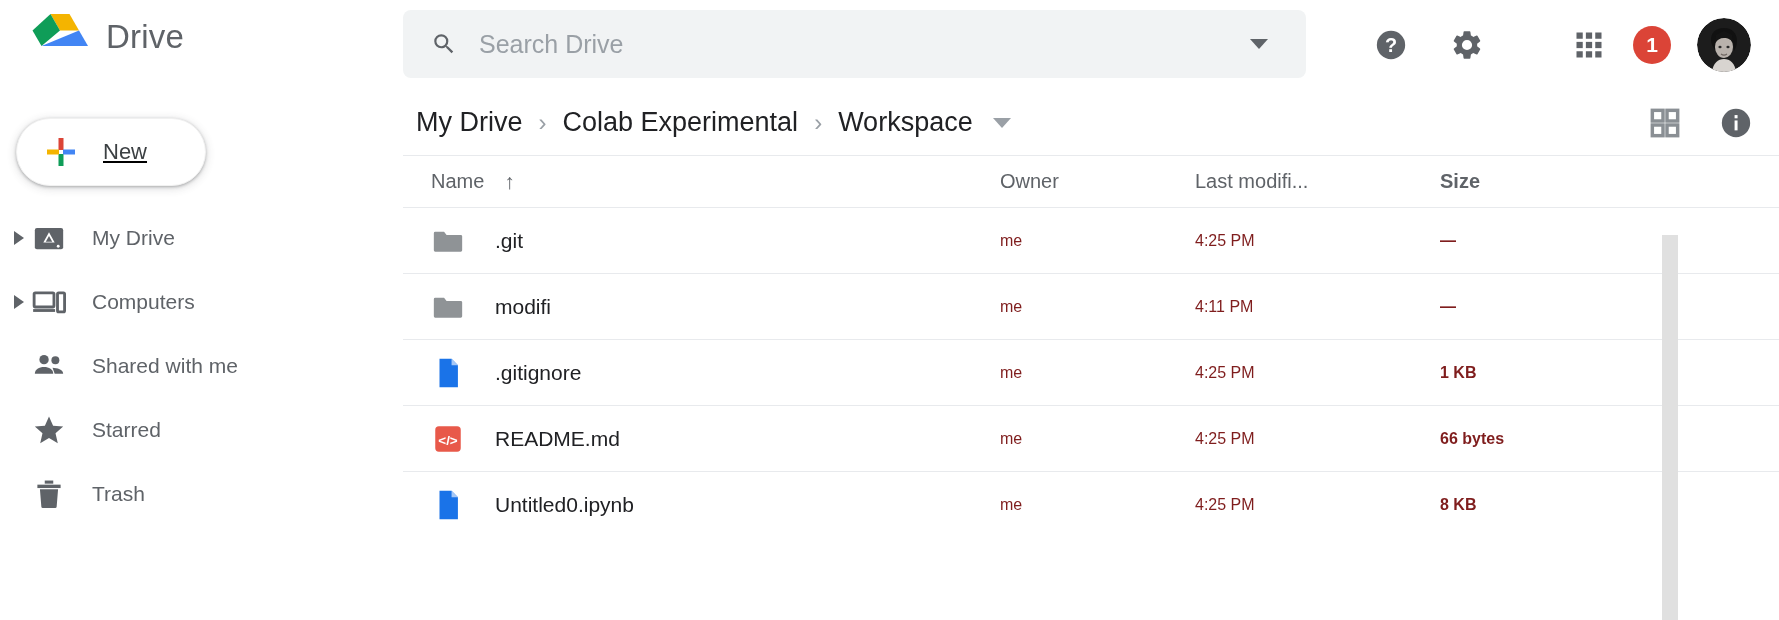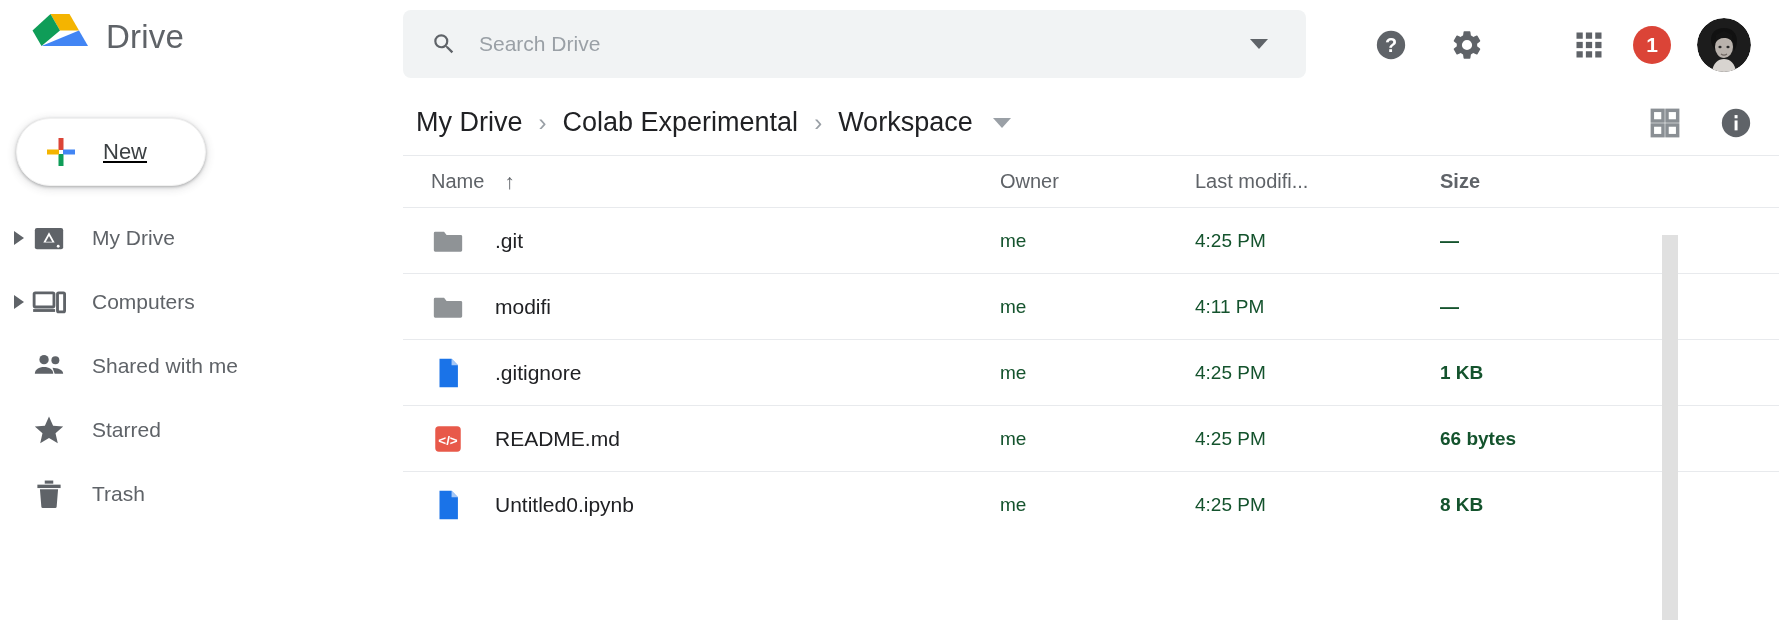--- a/index.html
+++ b/index.html
@@ -22,21 +22,21 @@
 
   #searchbar {
     position: absolute; left: 403px; top: 10px;
     width: 903px; height: 68px;
     background: #f1f3f4; border-radius: 8px;
     display: flex; align-items: center;
   }
   #search-icon { margin-left: 28px; width: 26px; height: 26px; flex: none; }
   #search-input {
     flex: 1; border: none; background: transparent; outline: none;
-    margin-left: 22px; font-size: 21px; color: #202124;
+    margin-left: 22px; font-size: 25px; color: #202124;
     font-family: "Liberation Sans", sans-serif;
   }
   #search-input::placeholder { color: #9aa0a6; }
   #search-caret {
     width: 0; height: 0; margin-right: 38px;
     border-left: 9px solid transparent; border-right: 9px solid transparent;
     border-top: 10px solid #5f6368;
   }
 
   #header-actions {
@@ -124,21 +124,21 @@
   .col-modified { width: 245px; text-align: left; }
   .col-size { width: 200px; text-align: left; font-weight: bold; }
 
   #table-head .col-name,
   #table-head .col-owner,
   #table-head .col-modified,
   #table-head .col-size { font-size: 20px; color: #5f6368; }
   #sort-arrow { margin-left: 20px; font-size: 21px; color: #5f6368; }
 
   .trow .col-owner, .trow .col-modified, .trow .col-size {
-    font-size: 19px; color: #14532d;
+    font-size: 16px; color: #7f1d1d;
   }
   .file-icon { width: 34px; height: 34px; flex: none; margin-right: 0; }
   .file-name {
     margin-left: 30px; font-size: 21px; color: #202124; white-space: nowrap;
   }
   .trow .col-name { padding-left: 28px; }
 
   
   #scroll-track {
     position: absolute; left: 1259px; top: 130px; width: 16px; height: 400px;

